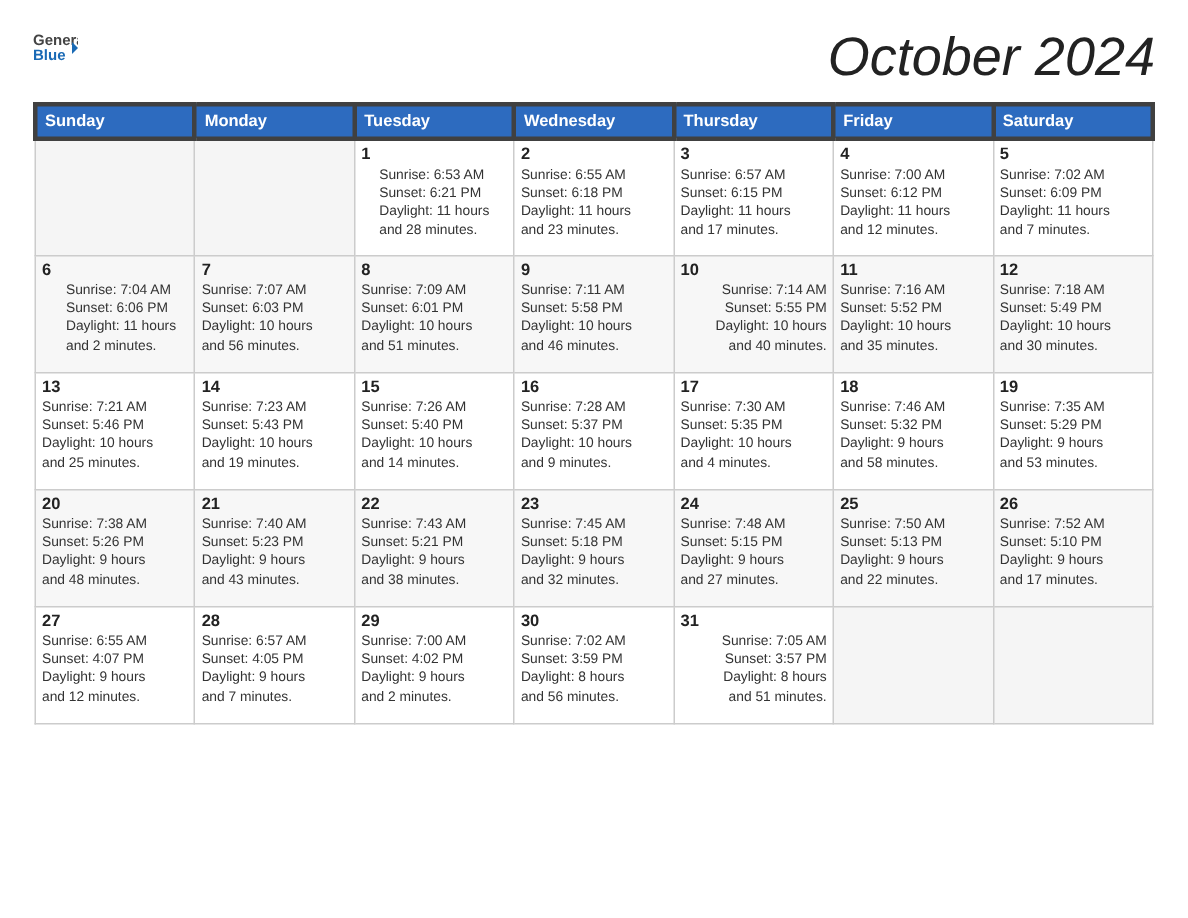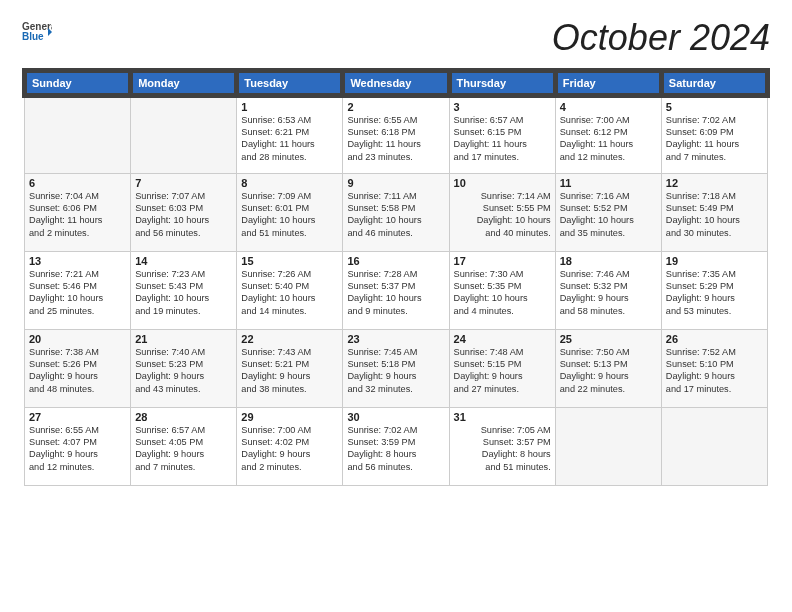--- a/index.html
+++ b/index.html
@@ -49,21 +49,21 @@
       border-collapse: collapse;
       font-size: 10px;
     }
     .calendar th {
       background: #2d6bbf;
       color: #fff;
       text-align: left;
       padding: 4px 5px;
       font-size: 11px;
       font-weight: bold;
-      border: 5px solid #404040;
+      border: 3px solid #404040;
     }
     .calendar td {
       vertical-align: top;
       border: 1px solid #ccc;
       padding: 3px 4px;
       width: 105px;
       min-height: 70px;
       height: 78px;
       background: #fff;
     }
@@ -117,21 +117,21 @@
         <th>Friday</th>
         <th>Saturday</th>
       </tr>
     </thead>
     <tbody id="calendar-body">
     <tr>
           <td class="empty"></td>
           <td class="empty"></td>
           <td>
             <span class="day-num">1</span>
-            <div class="day-info" style="white-space: pre-line;">Sunrise: 6:53 AM
+            <div class="day-info" style="white-space: pre-line; margin-left: 12px;">Sunrise: 6:53 AM
 Sunset: 6:21 PM
 Daylight: 11 hours
 and 28 minutes.</div>
           </td>
           <td>
             <span class="day-num">2</span>
             <div class="day-info" style="white-space: pre-line;">Sunrise: 6:55 AM
 Sunset: 6:18 PM
 Daylight: 11 hours
 and 23 minutes.</div>
@@ -154,21 +154,21 @@
             <span class="day-num">5</span>
             <div class="day-info" style="white-space: pre-line;">Sunrise: 7:02 AM
 Sunset: 6:09 PM
 Daylight: 11 hours
 and 7 minutes.</div>
           </td>
         </tr>
         <tr>
           <td class="row-shade">
             <span class="day-num">6</span>
-            <div class="day-info" style="white-space: pre-line;">Sunrise: 7:04 AM
+            <div class="day-info" style="white-space: pre-line; margin-left: 16px;">Sunrise: 7:04 AM
 Sunset: 6:06 PM
 Daylight: 11 hours
 and 2 minutes.</div>
           </td>
           <td class="row-shade">
             <span class="day-num">7</span>
             <div class="day-info" style="white-space: pre-line;">Sunrise: 7:07 AM
 Sunset: 6:03 PM
 Daylight: 10 hours
 and 56 minutes.</div>

